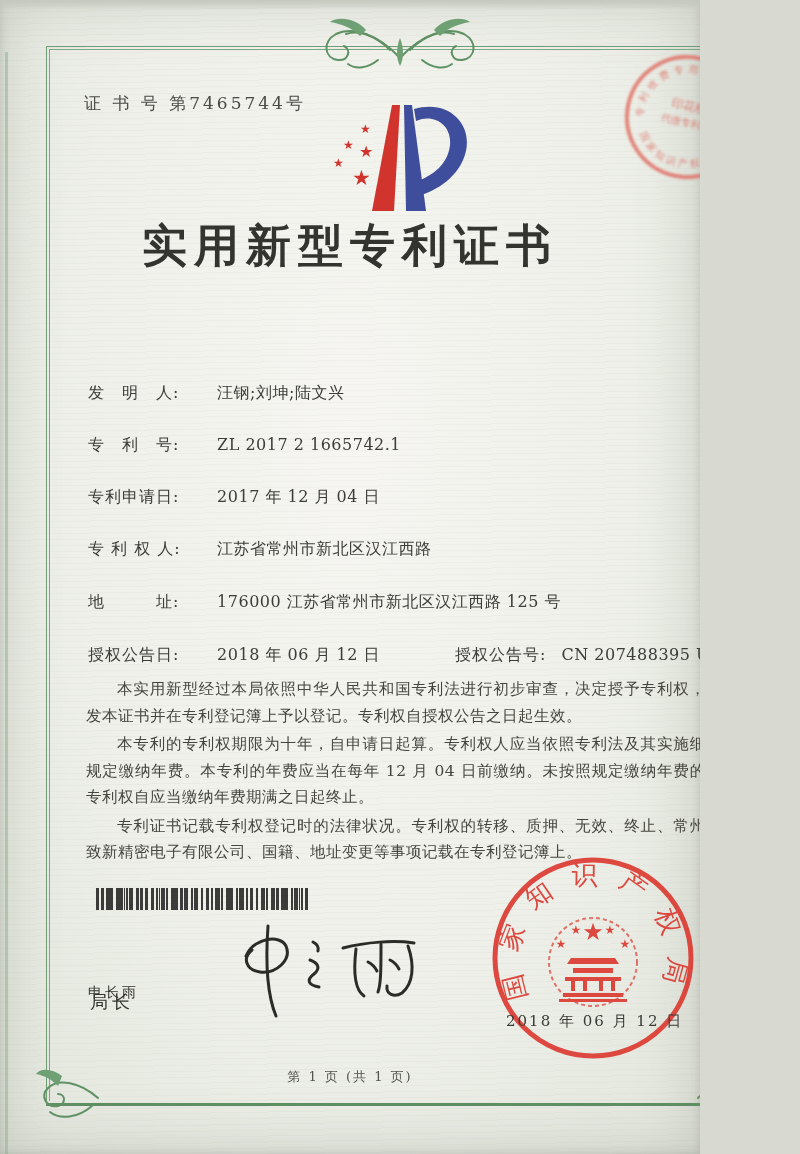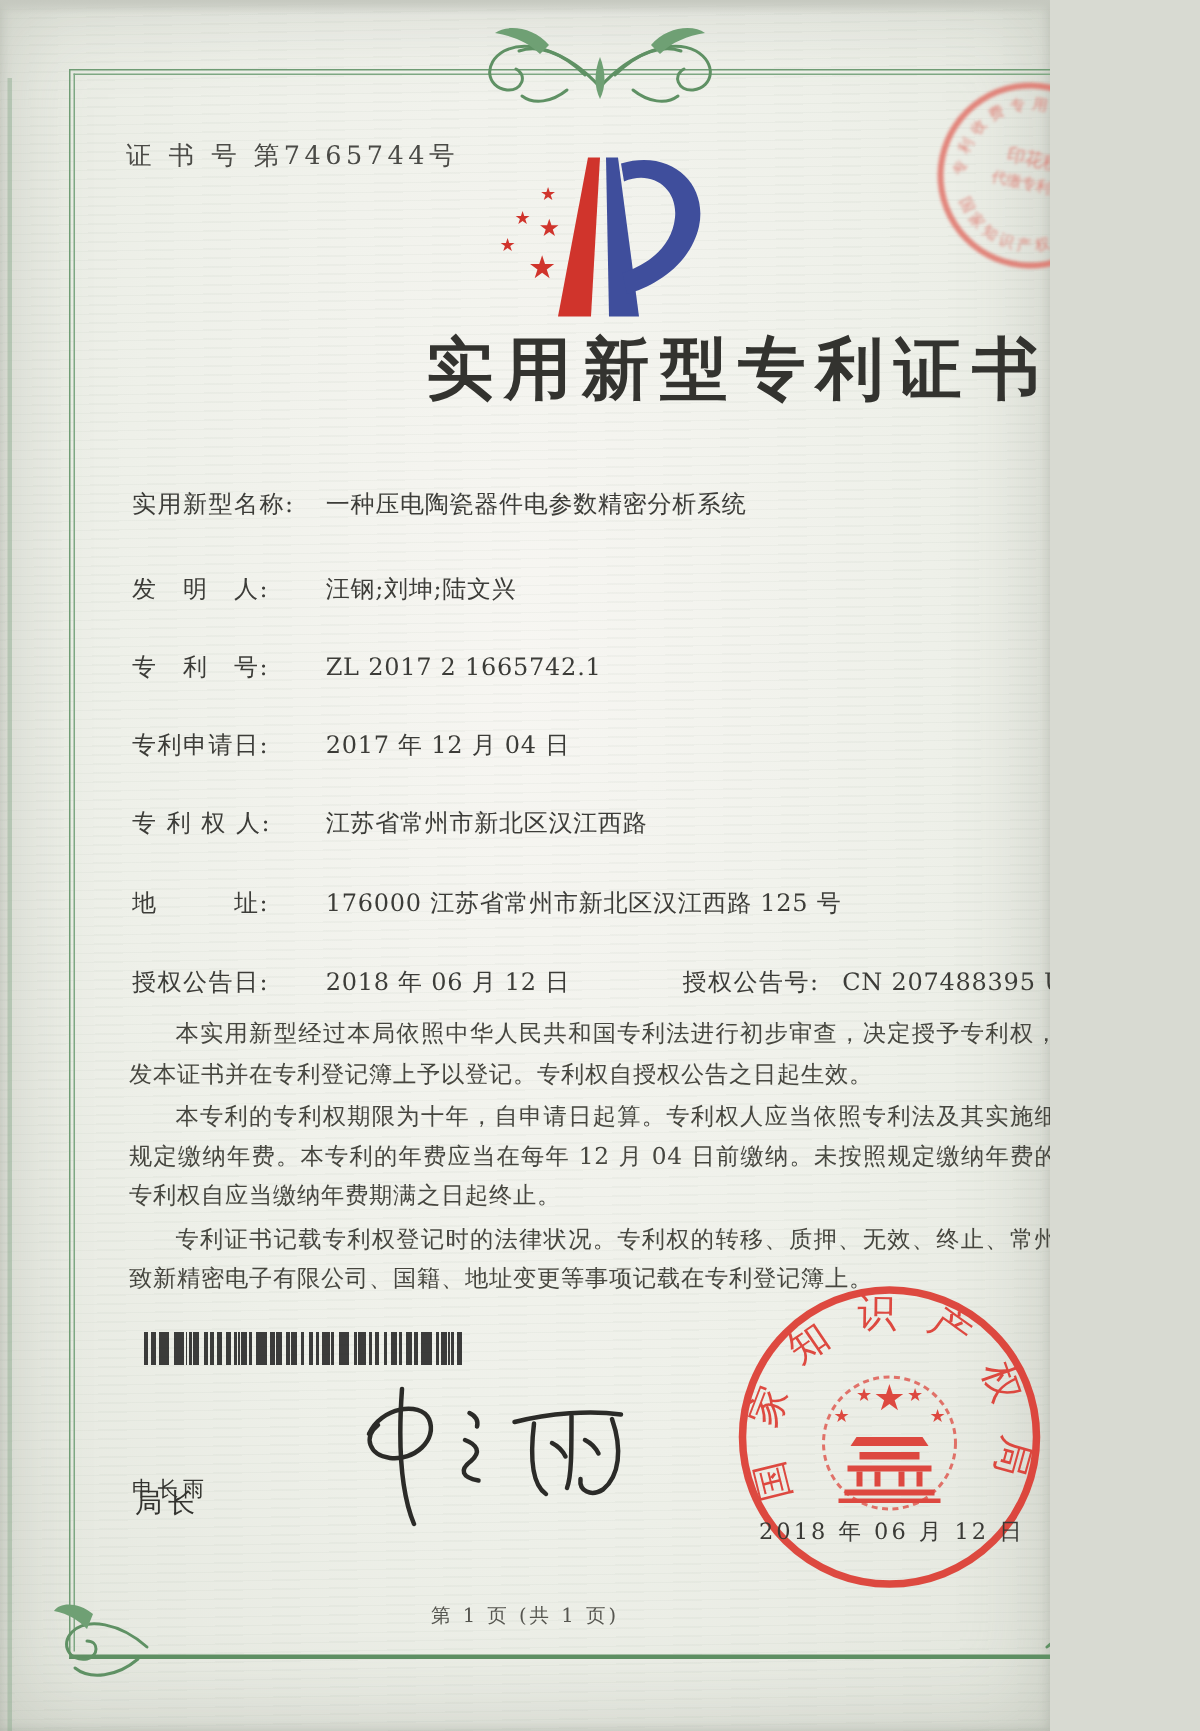--- a/index.html
+++ b/index.html
@@ -13,21 +13,21 @@
     position:absolute;inset:0;pointer-events:none;
     background:repeating-linear-gradient(179deg, rgba(150,165,150,.07) 0 1px, rgba(255,255,255,0) 1px 6px);
   }
   .top-shade{position:absolute;left:0;top:0;width:100%;height:10px;
     background:linear-gradient(#c6c9c0,rgba(198,201,192,0));}
   .scan-edge{position:absolute;left:5px;top:52px;width:3px;height:1102px;background:#8fae92;opacity:.5;}
   .frame{position:absolute;left:46px;top:46px;width:700px;height:1056px;
     border:1px solid #6f9c74;border-bottom:3px solid #5e8f63;}
   .frame::after{content:"";position:absolute;inset:2px;border:1px solid #7ea883;border-bottom:none;}
   .cert-no{position:absolute;left:84px;top:92px;font-size:17px;letter-spacing:3px;color:#4a4a46;}
-  .title{position:absolute;left:0;top:216px;width:100%;margin:0;text-align:right;
+  .title{position:absolute;left:0;top:216px;width:100%;margin:0;text-align:center;
     font-size:45px;font-weight:700;letter-spacing:7px;color:#33332f;}
   .row{position:absolute;left:88px;font-size:16px;color:#3c3c38;white-space:nowrap;}
   .row .lab{display:inline-block;min-width:114px;letter-spacing:1px;}
   .row .val{margin-left:10px;letter-spacing:.5px;}
   .row .right-col{position:absolute;left:367px;}
   .paras{position:absolute;left:86px;top:676px;width:636px;color:#46463f;
     font-size:15.5px;line-height:26.5px;text-align:justify;letter-spacing:.5px;}
   .paras p{margin:0 0 2px 0;text-indent:2em;}
   .barcode{position:absolute;left:96px;top:888px;width:214px;height:22px;opacity:.85;
     background:
@@ -99,24 +99,20 @@
       <polygon points="62,2 70,2 64,108 42,108"></polygon>
     </g>
     <g fill="#3f4e9c">
       <polygon points="74,2 82,2 96,108 76,108"></polygon>
       <path d="M84,6 C118,-4 142,20 136,48 C130,74 106,88 88,93 L85,79 C103,73 118,61 120,42 C122,22 104,10 86,18 Z"></path>
     </g>
   </svg>
 
   <h1 class="title">实用新型专利证书</h1>
 
-  <div class="row" style="top:326px">
-    <span class="lab">实用新型名称:</span>
-    <span class="val">一种压电陶瓷器件电参数精密分析系统</span>
-  </div>
   <div class="row" style="top:383px">
     <span class="lab">发　明　人:</span>
     <span class="val">汪钢;刘坤;陆文兴</span>
   </div>
   <div class="row" style="top:435px">
     <span class="lab">专　利　号:</span>
     <span class="val">ZL 2017 2 1665742.1</span>
   </div>
   <div class="row" style="top:487px">
     <span class="lab">专利申请日:</span>

